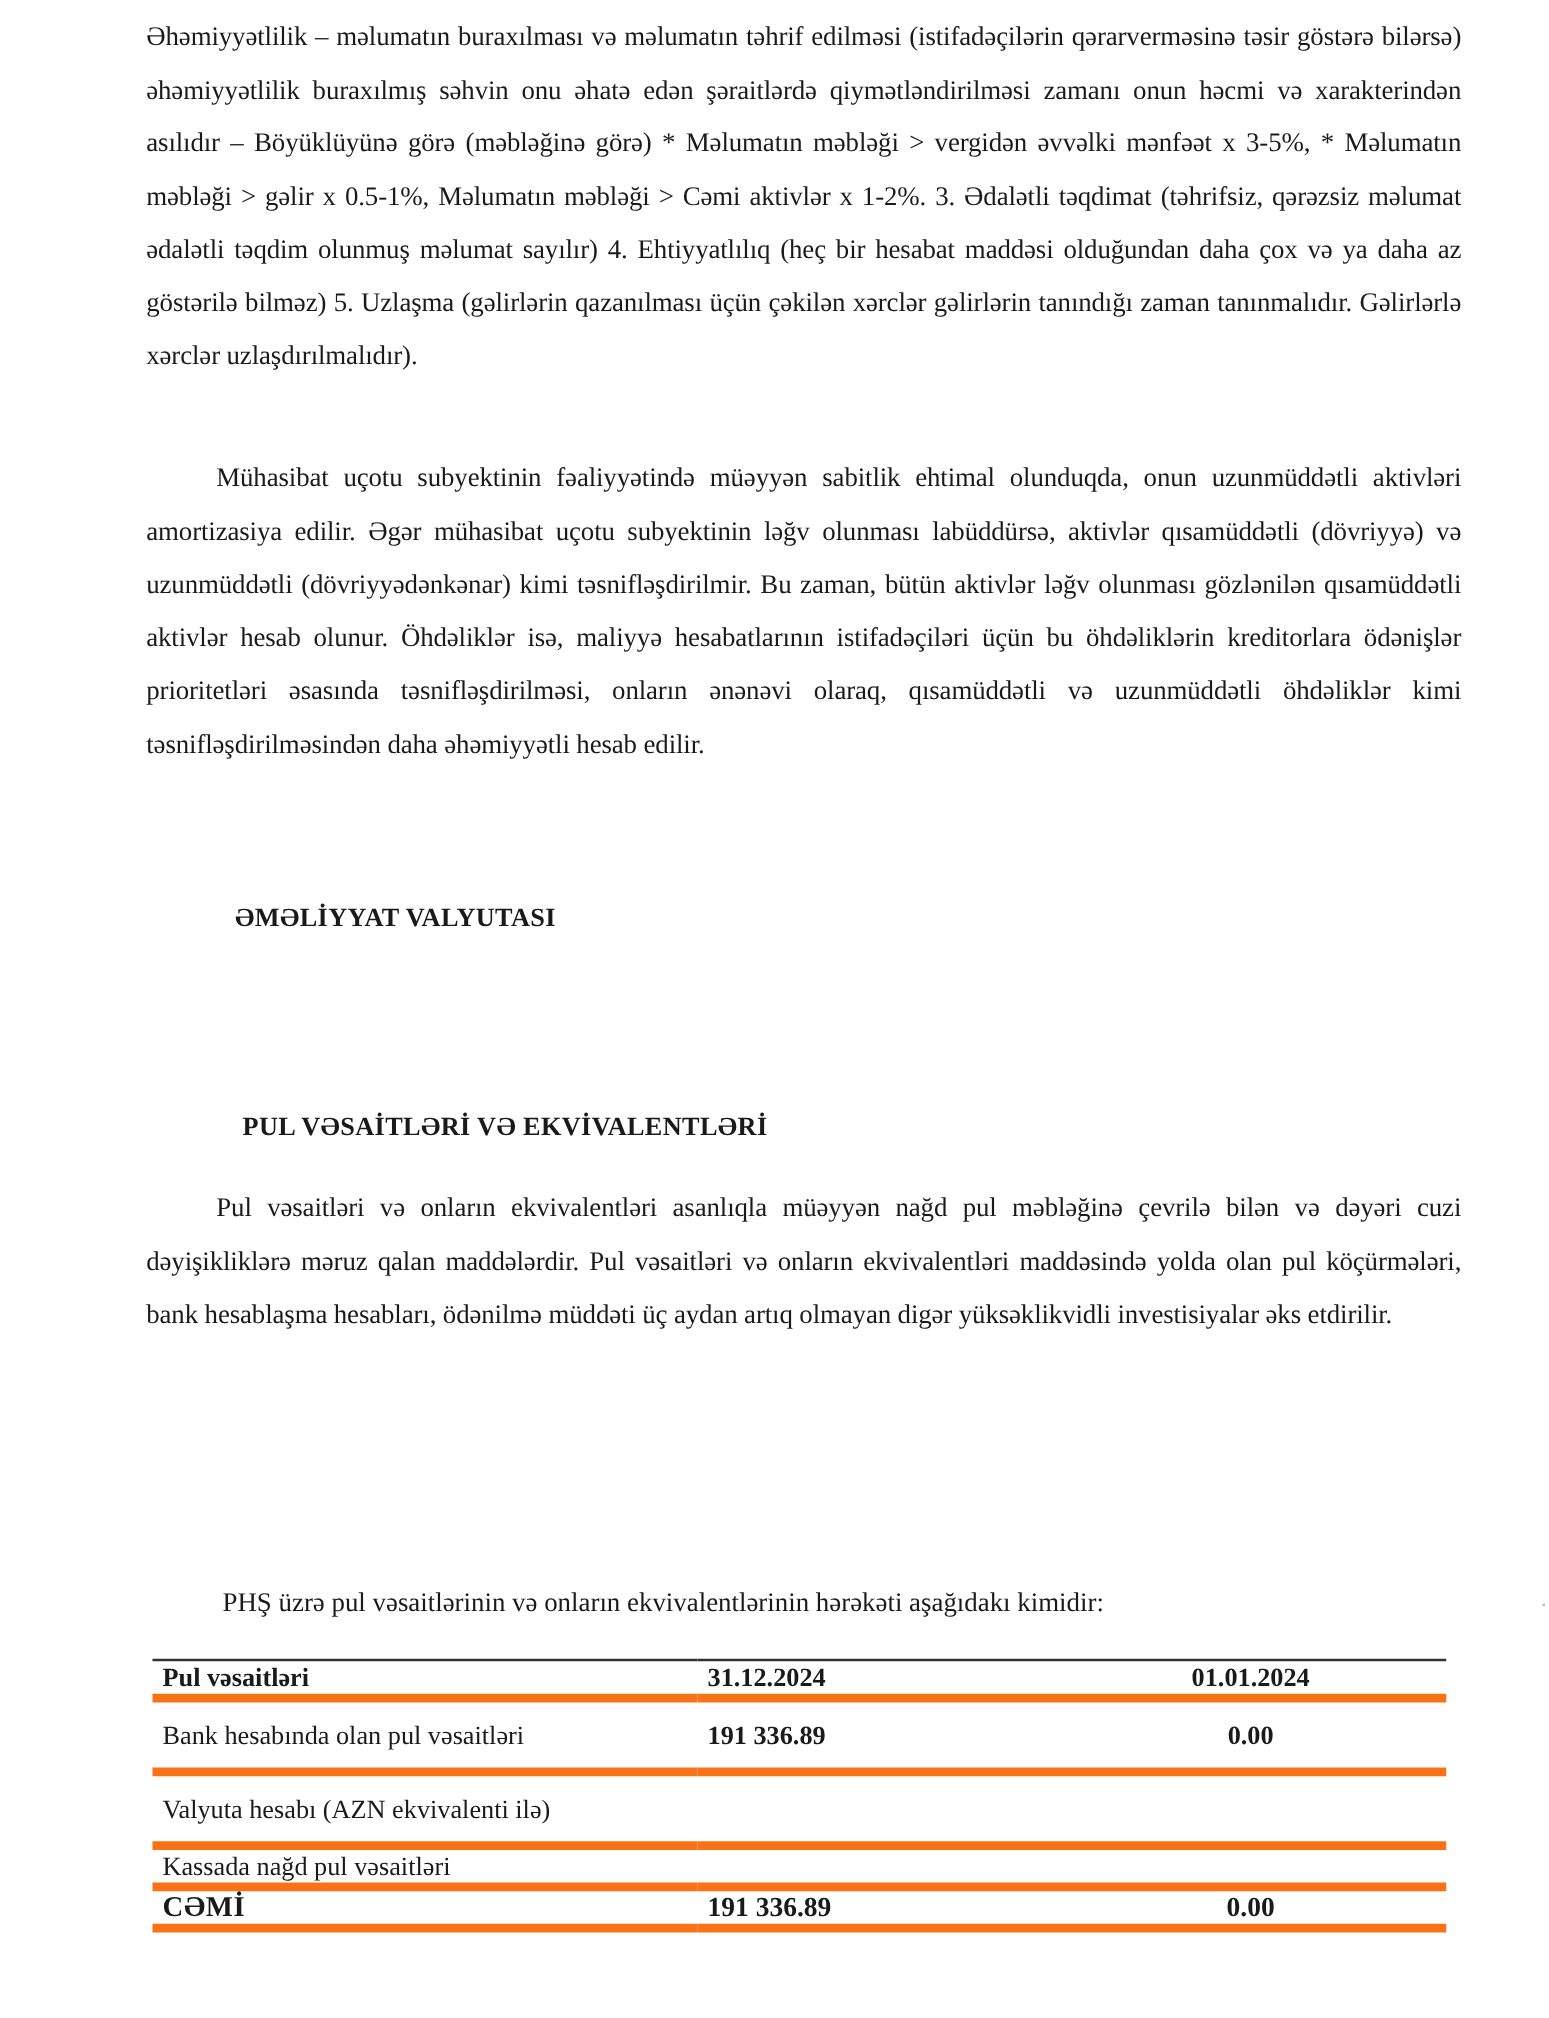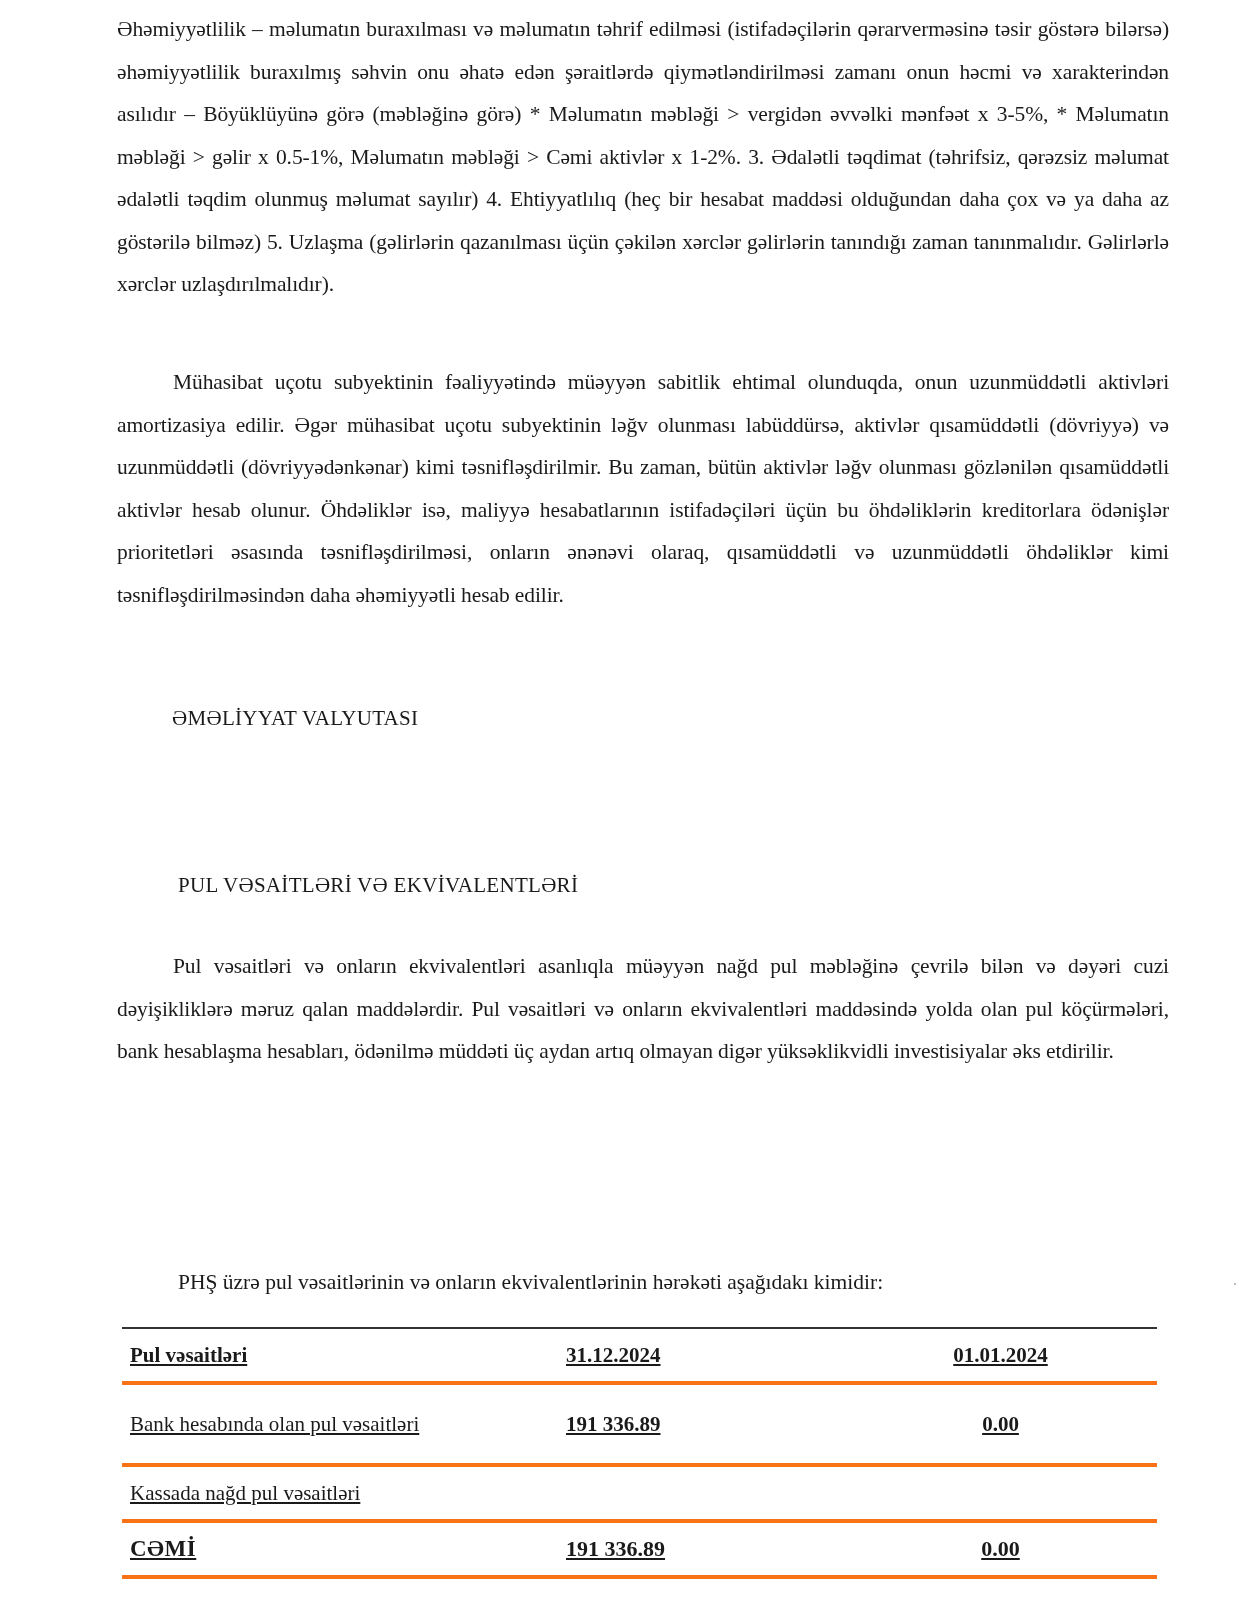--- a/index.html
+++ b/index.html
@@ -28,48 +28,47 @@
       width: 1052px;
       font-size: 21.5px;
       line-height: 42.5px;
       text-align: justify;
       margin: 0;
       letter-spacing: -0.1px;
     }
     .indent { text-indent: 56px; }
     .heading {
       position: absolute;
-      font-weight: normal;
+      font-weight: bold;
       font-size: 21px;
       letter-spacing: 0.3px;
-      margin: 0;
+      margin: 16px;
     }
     .single {
       position: absolute;
       font-size: 21.5px;
       margin: 0;
       white-space: nowrap;
     }
     .table-wrap {
       position: absolute;
       left: 122px;
       top: 1365px;
       width: 1035px;
     }
     table {
       border-collapse: collapse;
       width: 100%;
       font-size: 21px;
       line-height: 24px;
     }
     td, th {
-      padding: 13px 8px;
-      border-bottom: 4px solid #f97316;
+      padding: 0 8px;
+      border-bottom: 7px solid #f97316;
       vertical-align: middle;
-      text-decoration: underline;
     }
     tr.hdr th {
       border-top: 2px solid #333;
       font-weight: bold;
       height: 26px;
     }
     th.c1, td.c1 { text-align: left; width: 420px; }
     th.c2, td.c2 { text-align: left; width: 270px; font-weight: bold; }
     th.c3, td.c3 { text-align: center; font-weight: bold; }
     tr.r1 td { height: 52px; }
@@ -113,20 +112,25 @@
           <th class="c2">31.12.2024</th>
           <th class="c3">01.01.2024</th>
         </tr>
       </thead>
       <tbody>
         <tr class="r1">
           <td class="c1">Bank hesabında olan pul vəsaitləri</td>
           <td class="c2">191 336.89</td>
           <td class="c3">0.00</td>
         </tr>
+        <tr class="r2">
+          <td class="c1">Valyuta hesabı (AZN ekvivalenti ilə)</td>
+          <td class="c2"></td>
+          <td class="c3"></td>
+        </tr>
         <tr class="r3">
           <td class="c1">Kassada nağd pul vəsaitləri</td>
           <td class="c2"></td>
           <td class="c3"></td>
         </tr>
         <tr class="tot">
           <td class="c1">CƏMİ</td>
           <td class="c2">191 336.89</td>
           <td class="c3">0.00</td>
         </tr>

